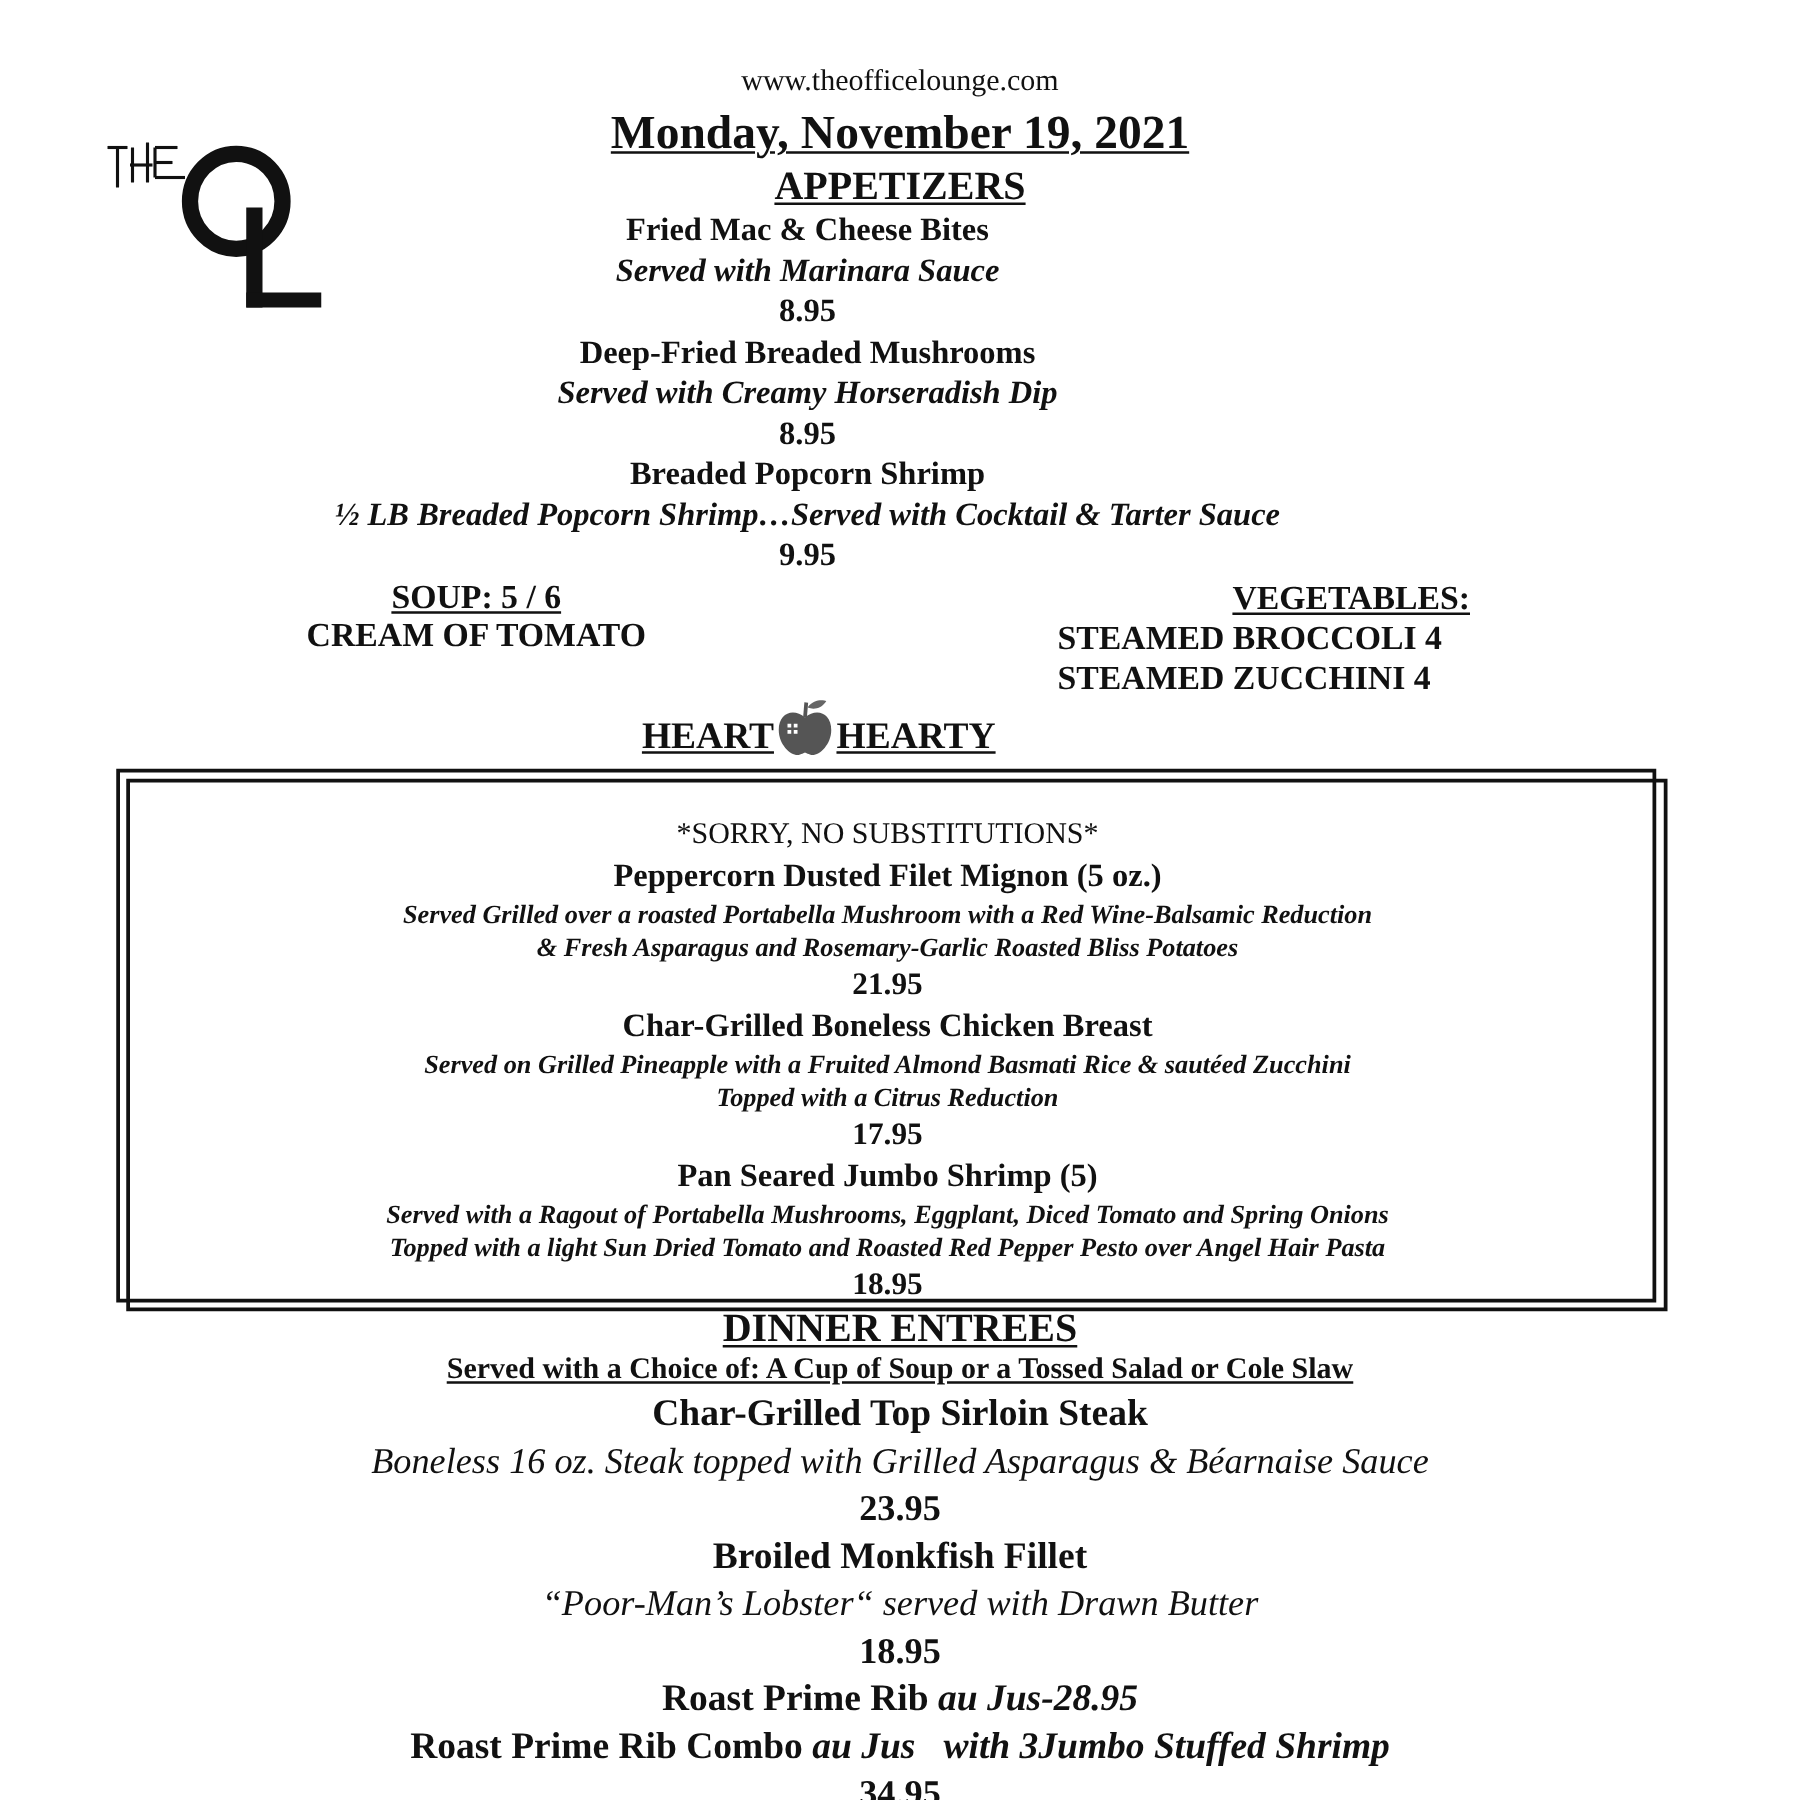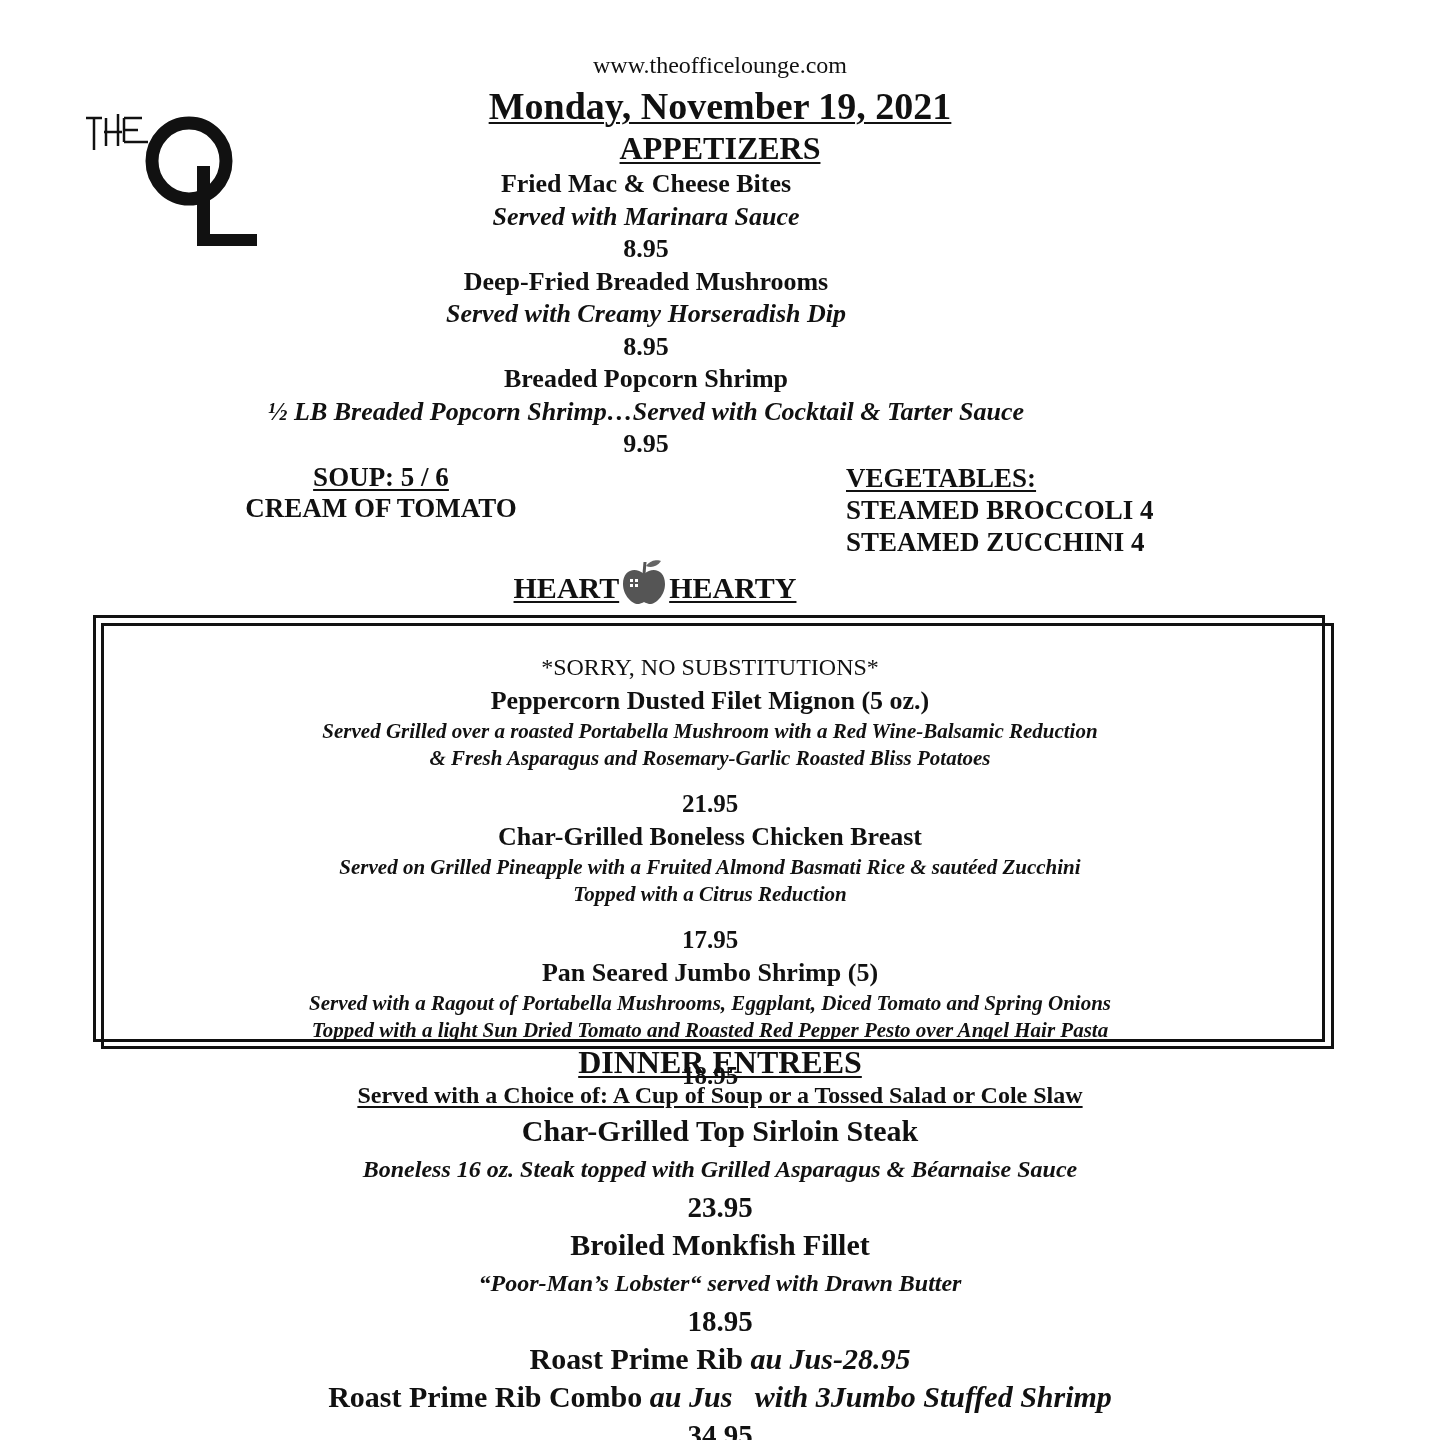--- a/index.html
+++ b/index.html
@@ -20,39 +20,39 @@
     .appetizers-h { top: 130px; font-size: 32px; font-weight: bold; }
 
     .app-line { font-size: 26px; line-height: 32.5px; }
     .app-block { position: absolute; top: 168px; left: 0; width: 1292px; text-align: center; }
     .app-block .name { font-weight: bold; }
     .app-block .desc { font-style: italic; font-weight: bold; }
     .app-block .price { font-weight: bold; }
 
     .soup { position: absolute; left: 236px; top: 462px; width: 290px; text-align: center; font-weight: bold; font-size: 27px; line-height: 31px; }
     .veg { position: absolute; left: 846px; top: 462px; text-align: left; font-weight: bold; font-size: 27px; line-height: 32px; }
-    .veg .vh { display: block; text-align: left; width: 330px; }
+    .veg .vh { display: block; text-align: right; width: 330px; }
 
     .hh { position: absolute; top: 558px; left: 0; width: 1310px; text-align: center; font-size: 30px; font-weight: bold; }
     .hh .apple { display: inline-block; width: 46px; height: 48px; vertical-align: -8px; margin: 0 2px; }
 
     .box1 { position: absolute; left: 93px; top: 615px; width: 1226px; height: 421px; border: 3px solid #111; }
     .box2 { position: absolute; left: 101px; top: 623px; width: 1227px; height: 420px; border: 3px solid #111; }
 
     .hh-content { position: absolute; top: 650px; left: 110px; width: 1200px; text-align: center; }
     .nosub { font-size: 24px; line-height: 34px; }
     .hh-name { font-size: 26px; font-weight: bold; line-height: 34px; }
     .hh-desc { font-size: 21px; font-style: italic; font-weight: bold; line-height: 27px; }
-    .hh-price { font-size: 25px; font-weight: bold; line-height: 32px; margin-top: 16px; }
+    .hh-price { font-size: 25px; font-weight: bold; line-height: 32px; }
 
     .dinner-h { top: 1044px; font-size: 32px; font-weight: bold; }
     .dinner-sub { top: 1082px; font-size: 24px; font-weight: bold; }
     .dinner { position: absolute; top: 1112px; left: 0; width: 1440px; text-align: center; }
     .d-name { font-size: 30px; font-weight: bold; line-height: 38px; }
-    .d-desc { font-size: 24px; font-style: italic; font-weight: bold; line-height: 38px; }
+    .d-desc { font-size: 29px; font-style: italic; font-weight: normal; line-height: 38px; }
     .d-price { font-size: 29px; font-weight: bold; line-height: 38px; }
     .d-line { font-size: 30px; font-weight: bold; line-height: 38px; }
     .d-line .it { font-style: italic; }
   </style>
 </head>
 <body>
 
 <div class="logo">
   <svg width="180" height="140" viewBox="0 0 180 140">
 

